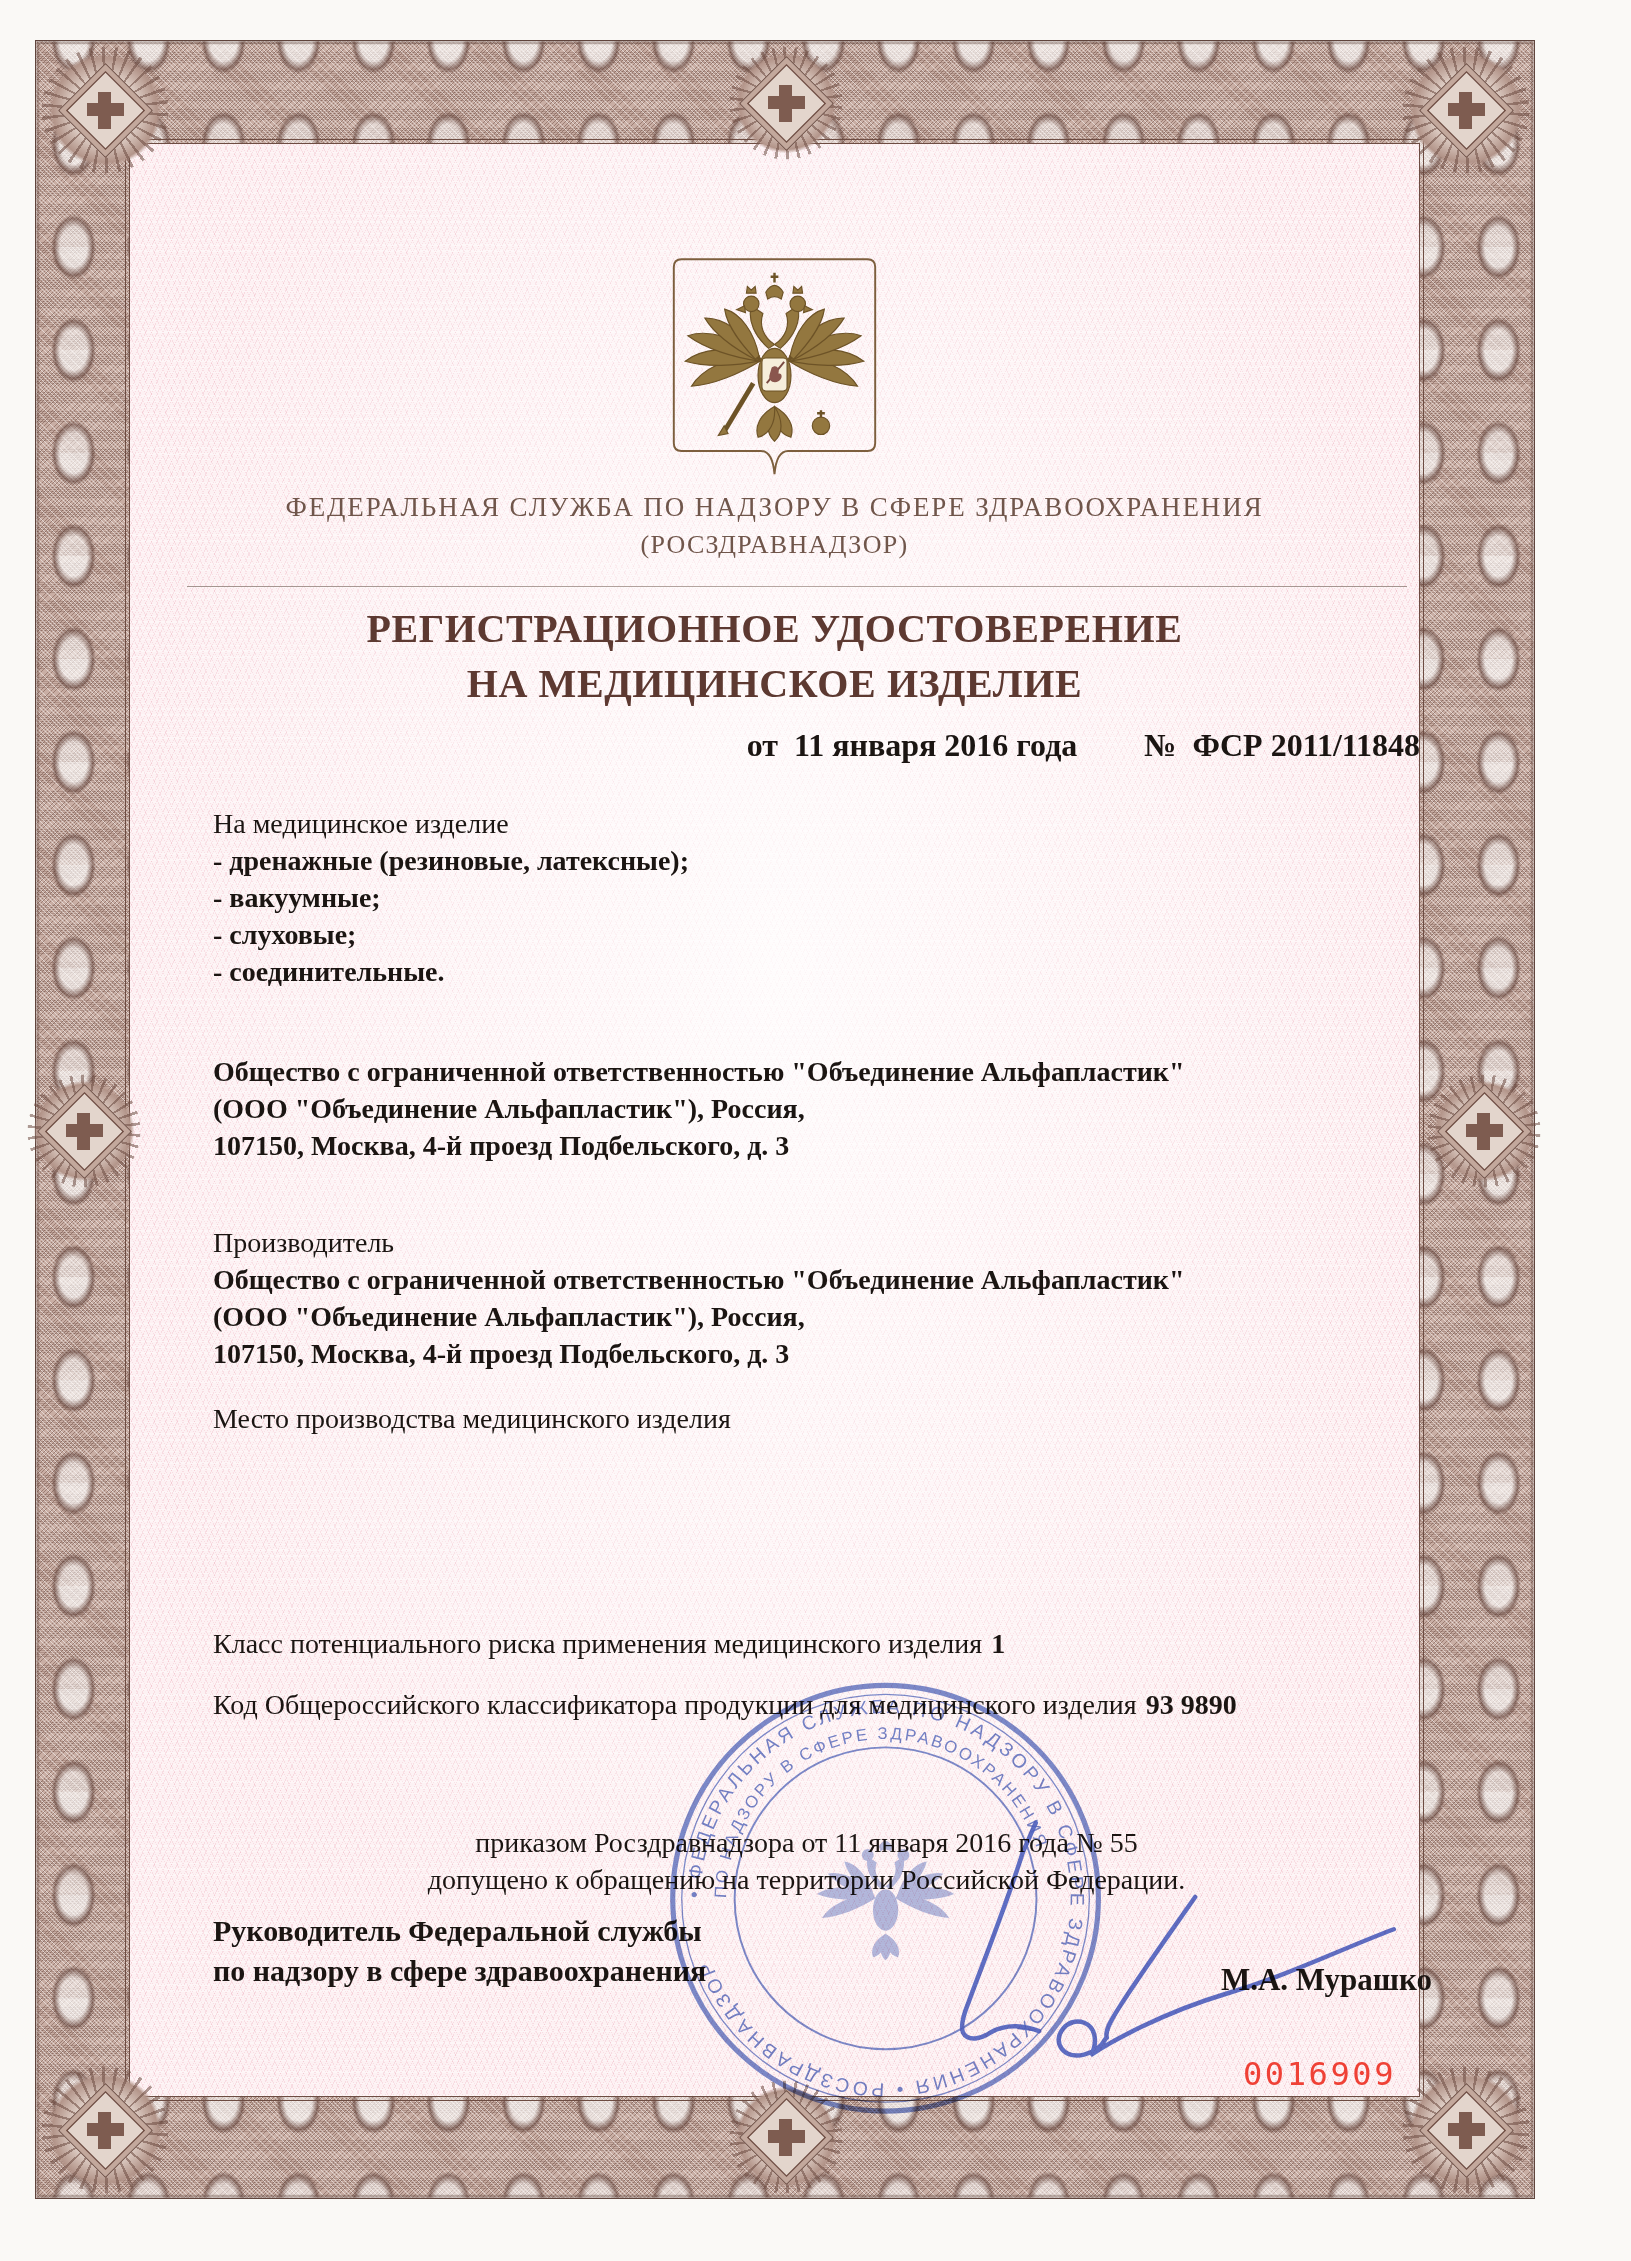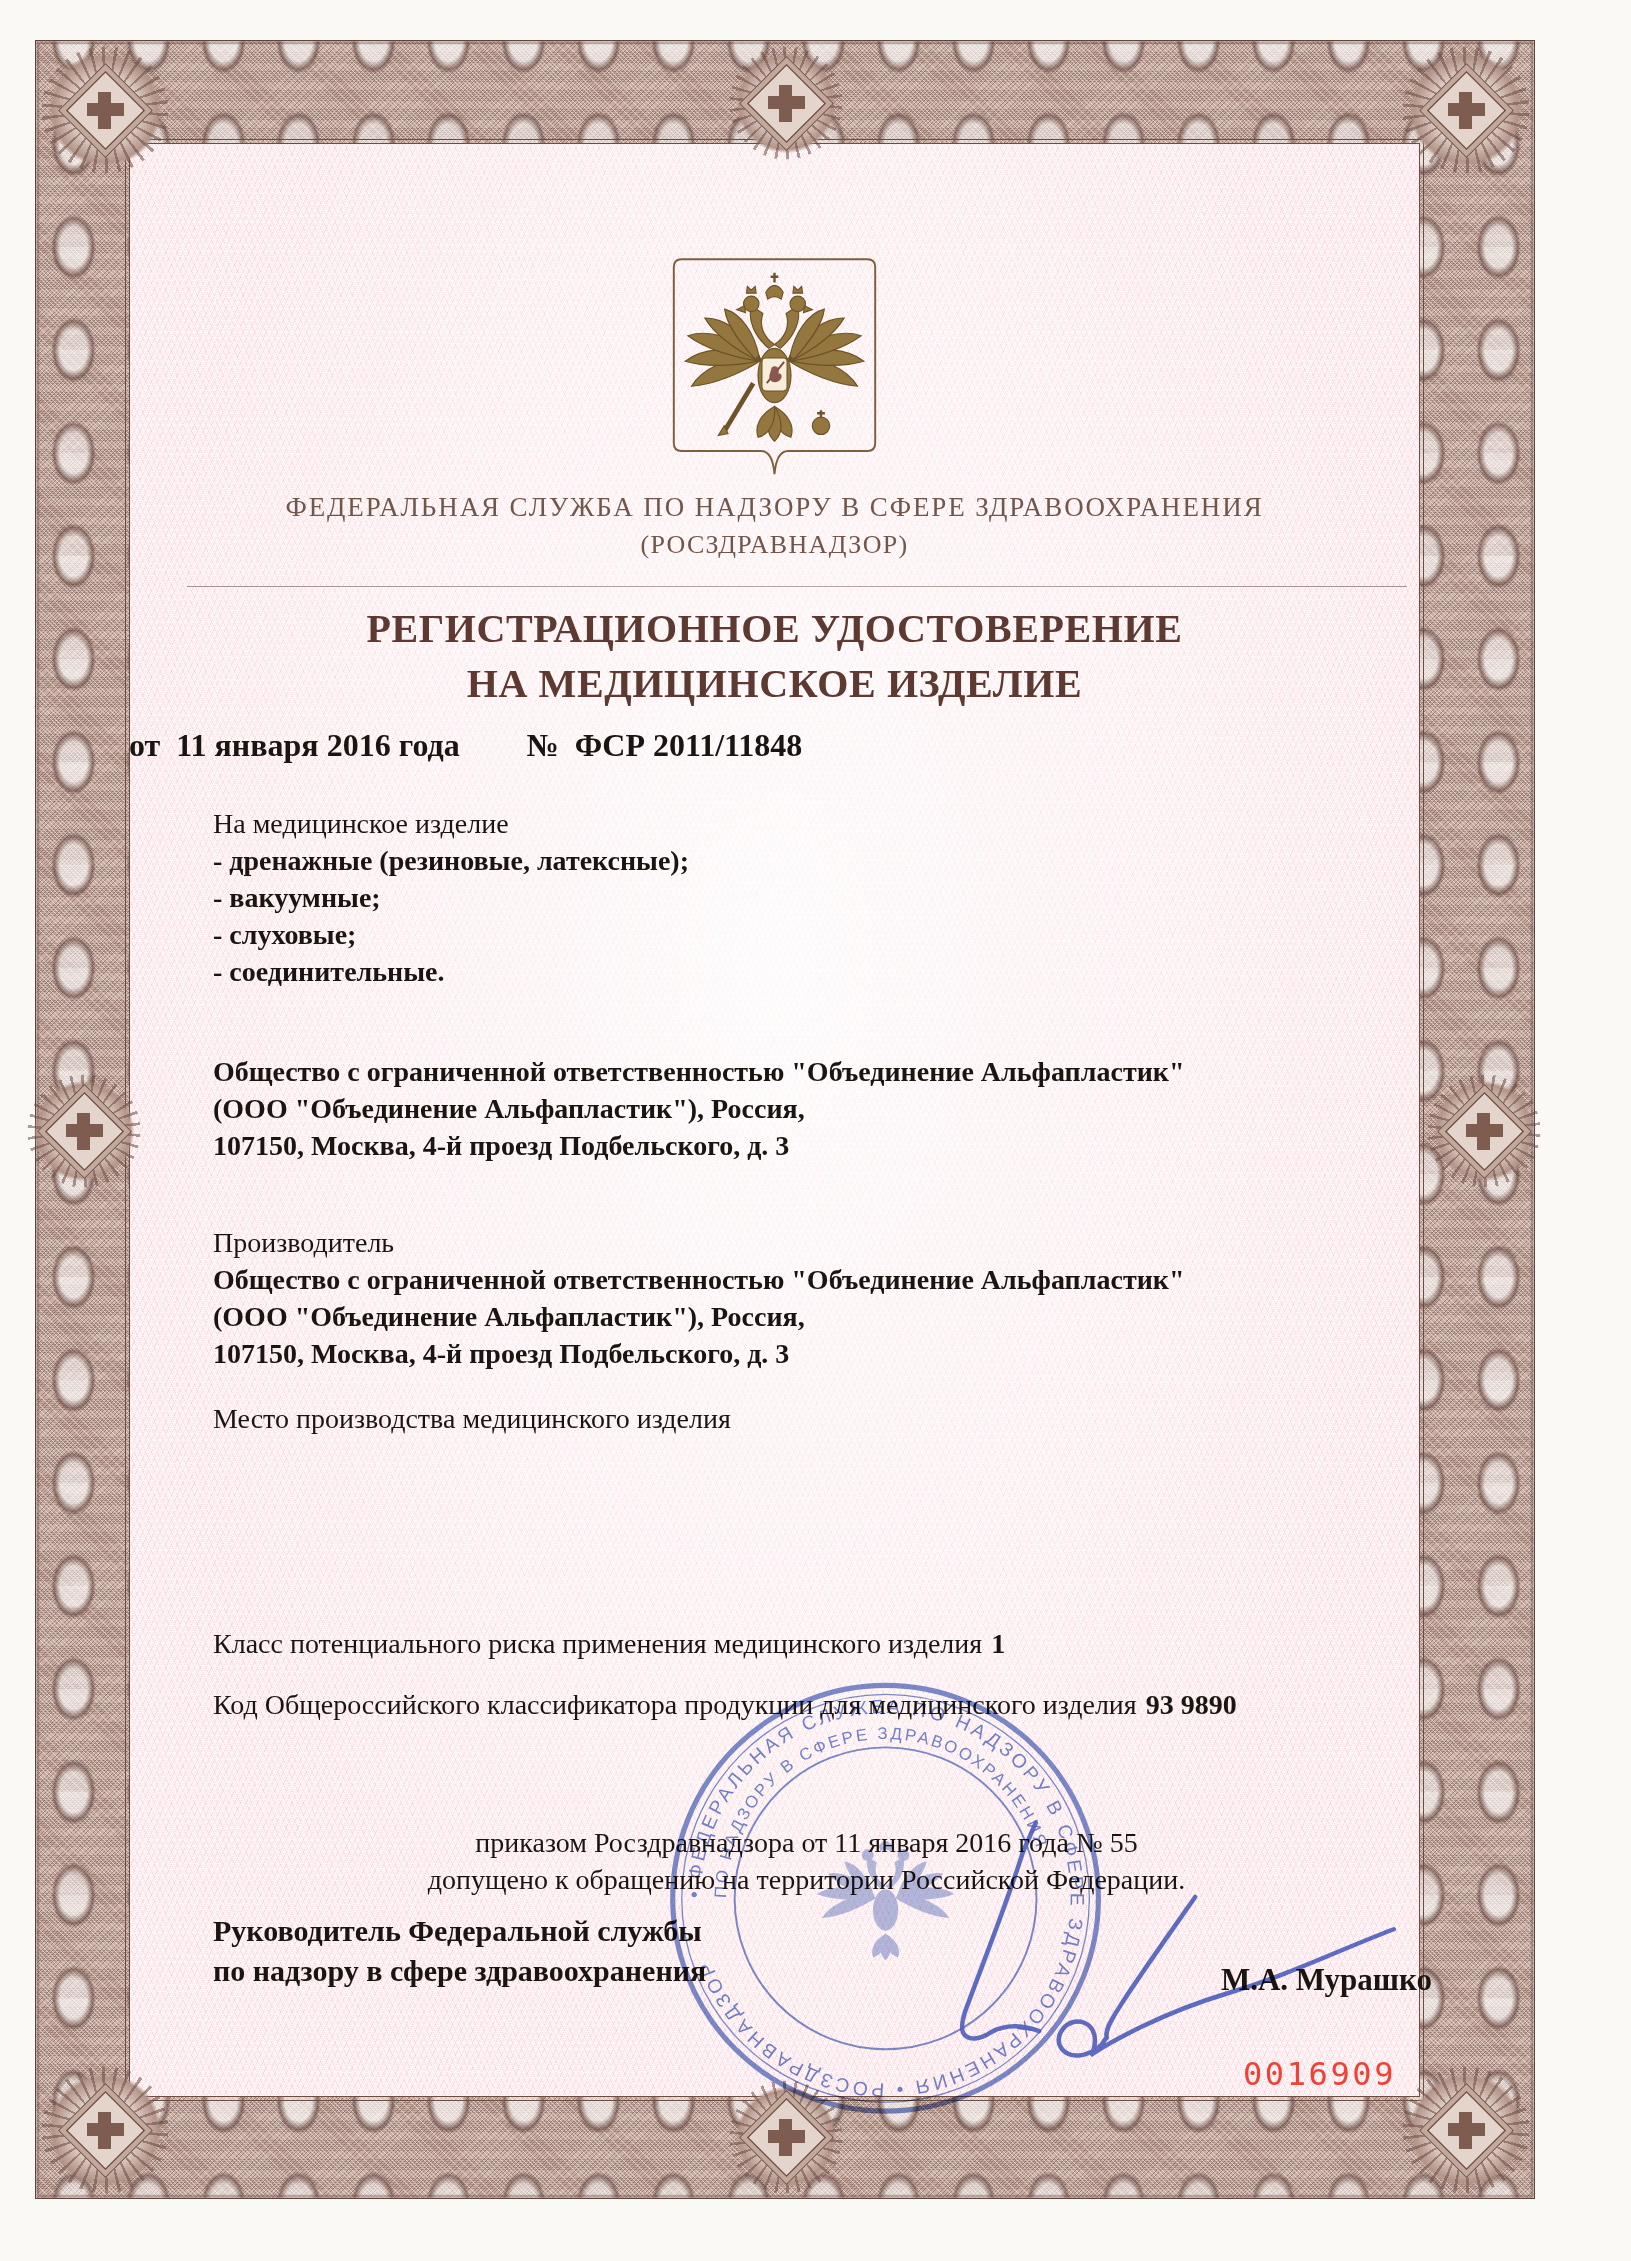--- a/index.html
+++ b/index.html
@@ -58,21 +58,21 @@
       linear-gradient(#7e5c50,#7e5c50) center/36% 100% no-repeat;
   }
   .med.small{width:123px;height:123px;}
   
   .abs{position:absolute; z-index:4;}
   .center{left:129px; width:1291px; text-align:center;}
   .agency{font-size:27px; letter-spacing:1.9px; color:#70564b;}
   .agency2{font-size:26px; letter-spacing:1.3px; color:#70564b;}
   .divider{left:187px; width:1220px; height:1.3px; background:linear-gradient(90deg, #8d7d76, #a4938c 50%, #8d7d76); opacity:.8;}
   .title{font-size:40px; font-weight:bold; color:#5d3931; letter-spacing:0.6px;}
-  .dateline{left:129px; width:1291px; display:flex; justify-content:flex-start; gap:67px;
+  .dateline{left:129px; width:1291px; display:flex; justify-content:flex-end; gap:67px;
     font-size:32px; font-weight:bold; color:#1b1512; white-space:pre;}
   .para{left:213px; width:1187px; font-size:28px; line-height:37px; color:#1b1512;}
   .para b{font-size:28px;}
   .lbl{margin-right:9px;}
   .order{line-height:37px;text-align:center;}
   .signer{font-size:30px; font-weight:bold; line-height:40px; color:#1b1512;}
   .name{left:1071px; width:361px; text-align:right; font-size:31px; font-weight:bold; color:#1b1512;}
   .serial{left:1112px; width:284px; text-align:right; font-family:"DejaVu Sans Mono","Liberation Mono",monospace;
     font-size:32px; letter-spacing:2.6px; color:#ef4136; z-index:7;}
   

